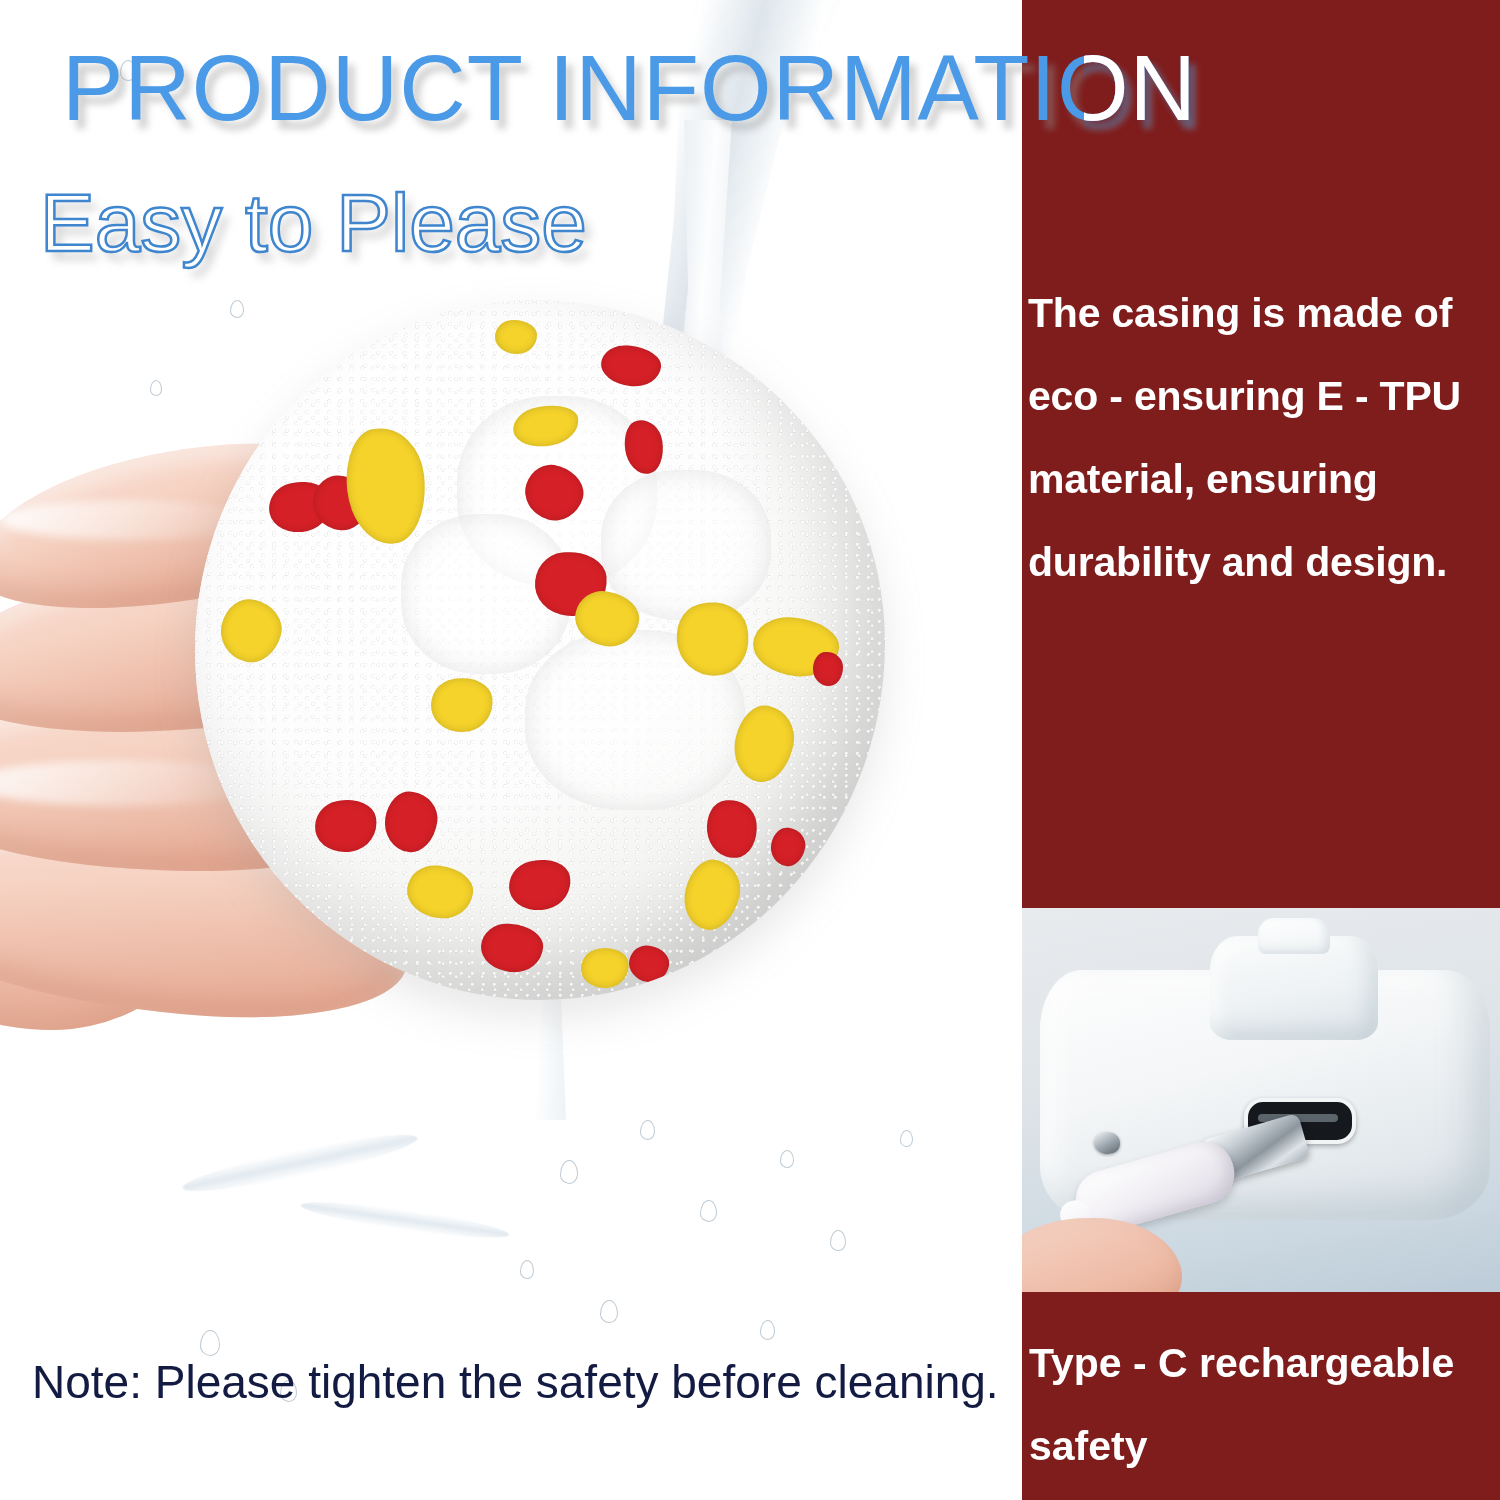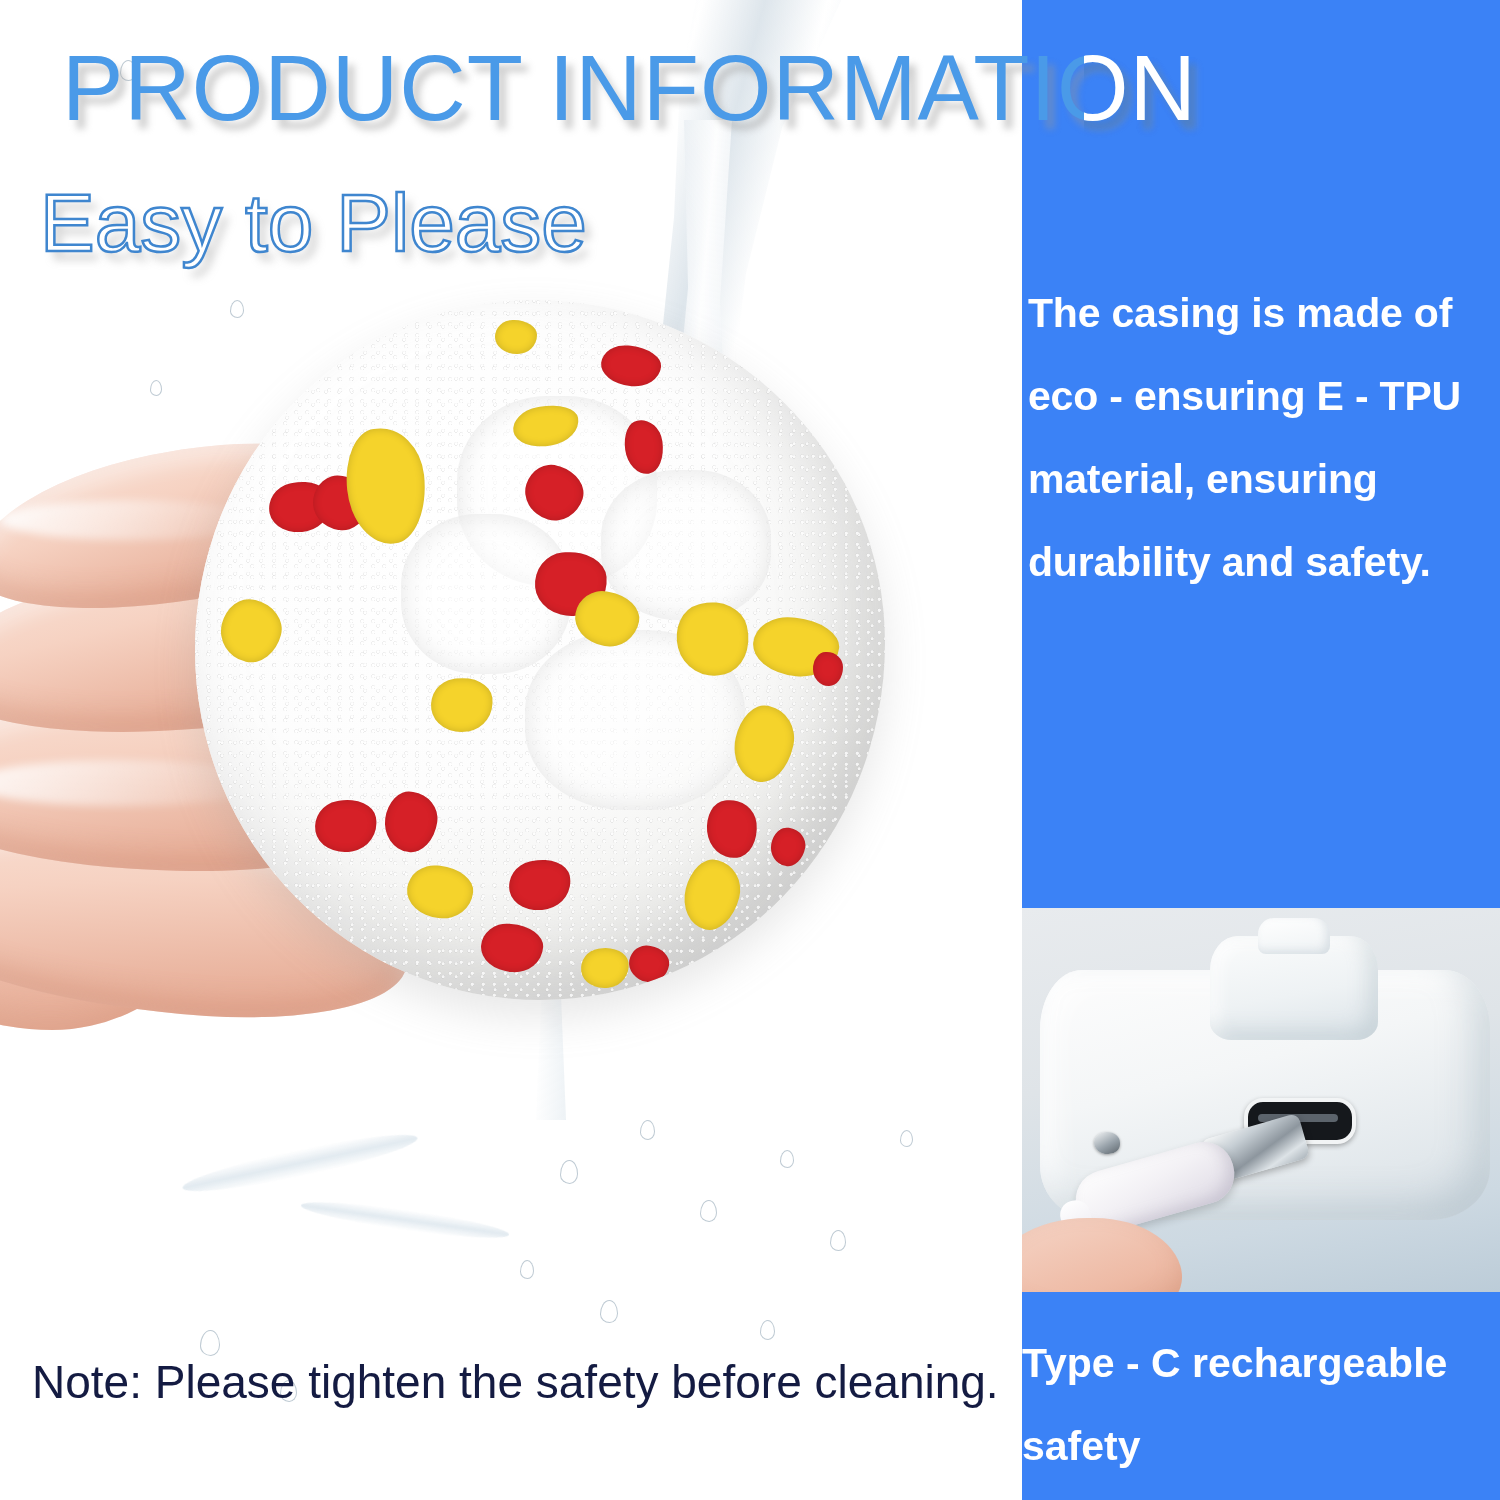--- a/index.html
+++ b/index.html
@@ -185,21 +185,21 @@
     line-height: 60px;
     color: #141b42;
     white-space: nowrap;
   }
 
   
   #right-panel {
     position: absolute;
     left: 1022px; top: 0;
     width: 478px; height: 1500px;
-    background: #3b82f6;
+    background: #7f1d1d;
   }
   #right-copy {
     position: absolute;
     left: 6px; top: 272px;
     width: 470px;
     color: #ffffff;
     font-size: 41px;
     font-weight: bold;
     line-height: 83px;
     letter-spacing: -0.2px;
@@ -292,21 +292,21 @@
     position: absolute;
     left: 72px; top: 224px;
     width: 26px; height: 22px;
     background: linear-gradient(150deg, #f4f6f7, #99a3ab 55%, #5d666d);
     border-radius: 50% 50% 46% 54%;
     box-shadow: 0 1px 3px rgba(0,0,0,.35);
   }
 
   #right-caption {
     position: absolute;
-    left: 0; top: 1322px;
+    left: 7px; top: 1322px;
     width: 470px;
     color: #ffffff;
     font-size: 41px;
     font-weight: bold;
     line-height: 83px;
   }
   #right-caption .ln { display: block; white-space: nowrap; }
 </style>
 </head>
 <body>
@@ -384,21 +384,21 @@
 
     <div id="note">Note: Please tighten the safety before cleaning.</div>
   </div>
 
   <div id="right-panel">
 
     <div id="right-copy">
       <span class="ln">The casing is made of</span>
       <span class="ln">eco - ensuring E - TPU</span>
       <span class="ln">material, ensuring</span>
-      <span class="ln">durability and safety.</span>
+      <span class="ln">durability and design.</span>
     </div>
 
     <div id="right-photo">
       <div class="dev-base"></div>
       <div class="dev-cap"></div>
       <div class="dev-nub"></div>
       <div class="screw"></div>
       <div class="usb-port"></div>
       <div class="plug-metal"></div>
       <div class="plug-body"></div>

